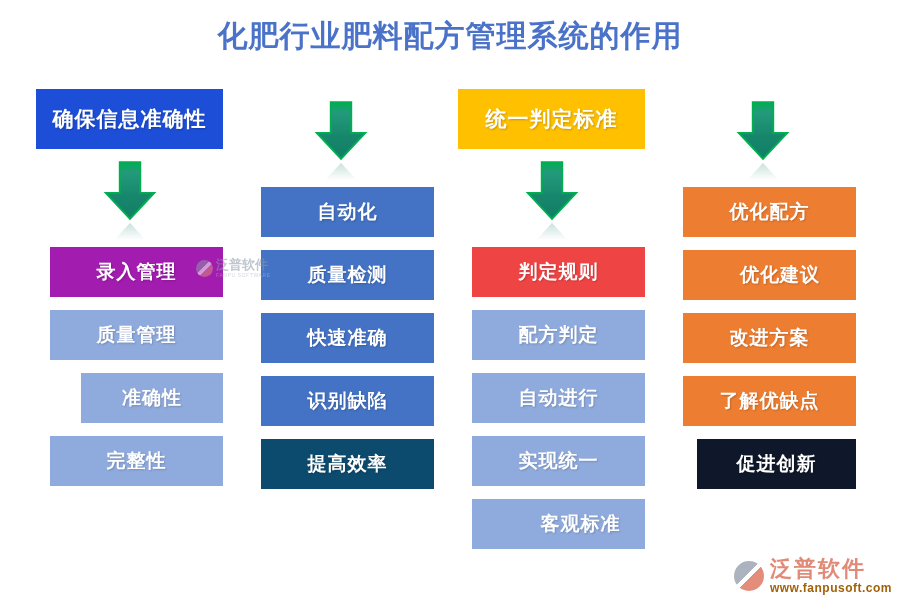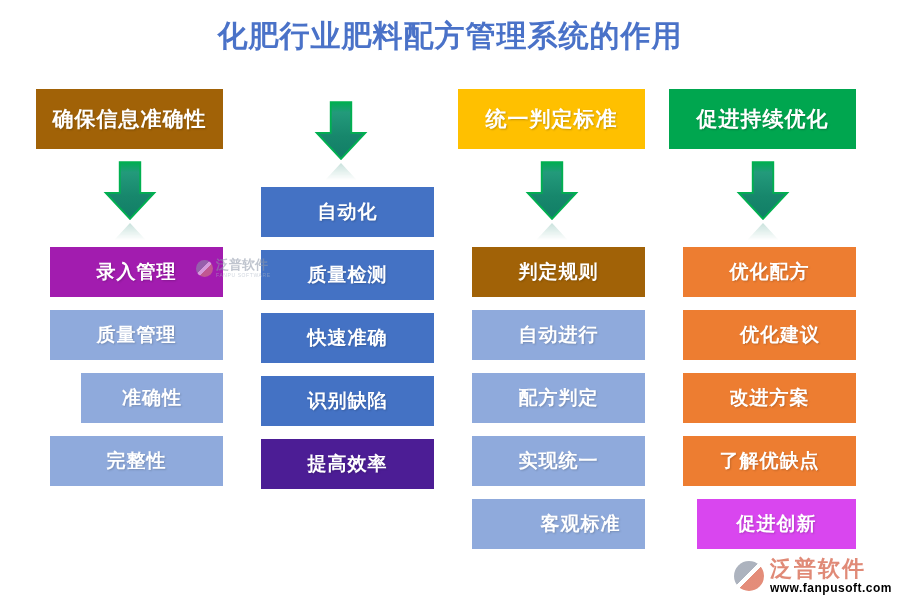--- a/index.html
+++ b/index.html
@@ -37,21 +37,21 @@
   .wm-text{display:flex;flex-direction:column;line-height:1;}
   .wm-name{font-size:13px;font-weight:bold;color:#8d97a8;}
   .wm-sub{font-size:5px;color:#aab4c4;letter-spacing:.6px;margin-top:2px;}
 
   .brand{position:absolute;right:8px;bottom:6px;display:flex;align-items:center;gap:6px;
          z-index:5;}
   .brand-icon{width:30px;height:30px;border-radius:50%;flex:0 0 auto;opacity:.8;
               background:linear-gradient(135deg,#98a0ae 44%,#ffffff 44%,#ffffff 54%,#dd7058 54%);}
   .brand-text{display:flex;flex-direction:column;line-height:1;align-items:flex-start;}
   .brand-name{font-size:22px;font-weight:bold;color:#e08a77;letter-spacing:2px;}
-  .brand-url{font-size:12px;font-weight:bold;color:#000000;letter-spacing:.5px;margin-top:2px;}
+  .brand-url{font-size:12px;font-weight:bold;color:#a16207;letter-spacing:.5px;margin-top:2px;}
 </style>
 </head>
 <body>
 
 <svg width="0" height="0" style="position:absolute" aria-hidden="true">
   <defs>
     <linearGradient id="ag" x1="0" y1="0" x2="0" y2="1">
       <stop offset="0%" stop-color="#00AD52"></stop>
       <stop offset="18%" stop-color="#239A7B"></stop>
       <stop offset="60%" stop-color="#17876C"></stop>
@@ -60,21 +60,21 @@
   </defs>
 </svg>
 
 <div class="canvas">
 
   <div class="title" style="color: rgb(74, 114, 200);">化肥行业肥料配方管理系统的作用</div>
 
   <div class="grid">
 
     <div class="col">
-      <div class="hdr" style="background: #a16207;">确保信息准确性</div>
+      <div class="hdr" style="background: #1d4ed8;">确保信息准确性</div>
       <div class="arrowzone">
         <svg class="arrow-svg" viewBox="0 0 60 64">
             <polygon points="19,1 41,1 41,34 56,34 30,62 4,34 19,34" fill="url(#ag)" stroke="#00B050" stroke-width="2"></polygon>
           </svg>
         <div class="refl">
             <svg viewBox="0 0 60 64">
               <polygon points="19,1 41,1 41,34 56,34 30,62 4,34 19,34" fill="url(#ag)"></polygon>
             </svg>
           </div>
       </div>
@@ -95,63 +95,62 @@
             <svg viewBox="0 0 60 64">
               <polygon points="19,1 41,1 41,34 56,34 30,62 4,34 19,34" fill="url(#ag)"></polygon>
             </svg>
           </div>
       </div>
       <div class="items">
         <div class="item" style="background: rgb(68, 114, 196);">自动化</div>
         <div class="item" style="background: rgb(68, 114, 196);">质量检测</div>
         <div class="item" style="background: rgb(68, 114, 196);">快速准确</div>
         <div class="item" style="background: rgb(68, 114, 196);">识别缺陷</div>
-        <div class="item" style="background: #4c1d95;">提高效率</div>
+        <div class="item" style="background: #0c4a6e;">提高效率</div>
       </div>
     </div>
 
     <div class="col">
       <div class="hdr" style="background: rgb(255, 192, 0);">统一判定标准</div>
       <div class="arrowzone">
         <svg class="arrow-svg" viewBox="0 0 60 64">
             <polygon points="19,1 41,1 41,34 56,34 30,62 4,34 19,34" fill="url(#ag)" stroke="#00B050" stroke-width="2"></polygon>
           </svg>
         <div class="refl">
             <svg viewBox="0 0 60 64">
               <polygon points="19,1 41,1 41,34 56,34 30,62 4,34 19,34" fill="url(#ag)"></polygon>
             </svg>
           </div>
       </div>
       <div class="items">
-        <div class="item" style="background: #a16207;">判定规则</div>
+        <div class="item" style="background: #ef4444;">判定规则</div>
+        <div class="item" style="background: rgb(143, 170, 220);">配方判定</div>
         <div class="item" style="background: rgb(143, 170, 220);">自动进行</div>
-        <div class="item" style="background: rgb(143, 170, 220);">配方判定</div>
         <div class="item" style="background: rgb(143, 170, 220);">实现统一</div>
         <div class="item" style="background: rgb(143, 170, 220); padding-left: 44px;">客观标准</div>
       </div>
     </div>
 
     <div class="col">
-      <div class="hdr" style="background: rgb(0, 166, 79);">促进持续优化</div>
       <div class="arrowzone">
         <svg class="arrow-svg" viewBox="0 0 60 64">
             <polygon points="19,1 41,1 41,34 56,34 30,62 4,34 19,34" fill="url(#ag)" stroke="#00B050" stroke-width="2"></polygon>
           </svg>
         <div class="refl">
             <svg viewBox="0 0 60 64">
               <polygon points="19,1 41,1 41,34 56,34 30,62 4,34 19,34" fill="url(#ag)"></polygon>
             </svg>
           </div>
       </div>
       <div class="items">
         <div class="item" style="background: rgb(237, 125, 49);">优化配方</div>
         <div class="item" style="background: rgb(237, 125, 49); padding-left: 21px;">优化建议</div>
         <div class="item" style="background: rgb(237, 125, 49);">改进方案</div>
         <div class="item" style="background: rgb(237, 125, 49);">了解优缺点</div>
-        <div class="item" style="background: #d946ef; margin-left: 28px;">促进创新</div>
+        <div class="item" style="background: #0f172a; margin-left: 28px;">促进创新</div>
       </div>
     </div>
 
   </div>
 
   <div class="wm">
     <div class="wm-icon"></div>
     <div class="wm-text">
       <span class="wm-name">泛普软件</span>
       <span class="wm-sub">FANPU SOFTWARE</span>

